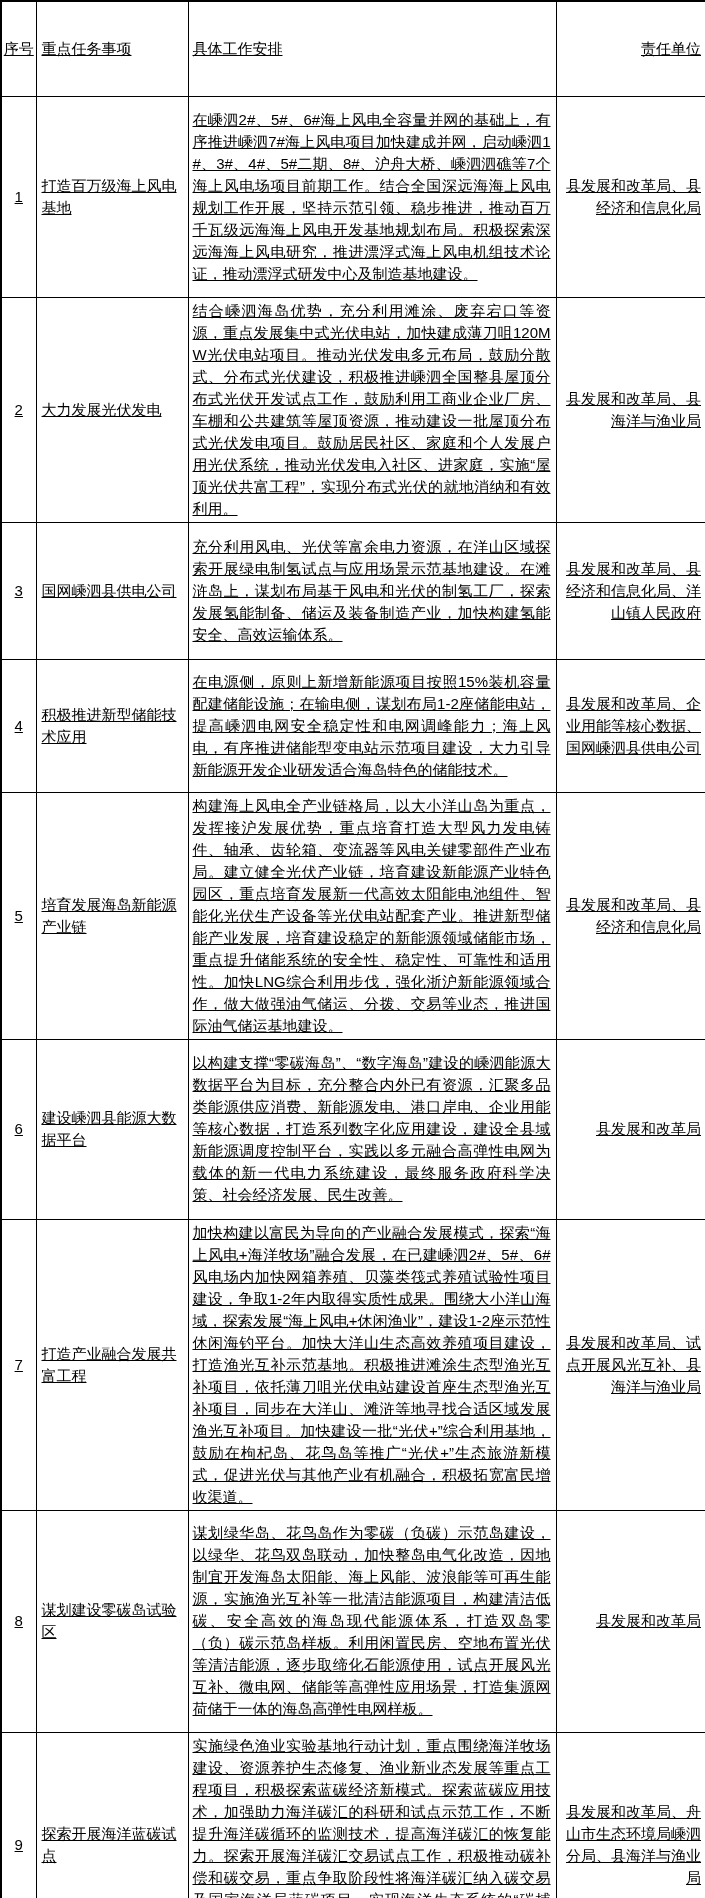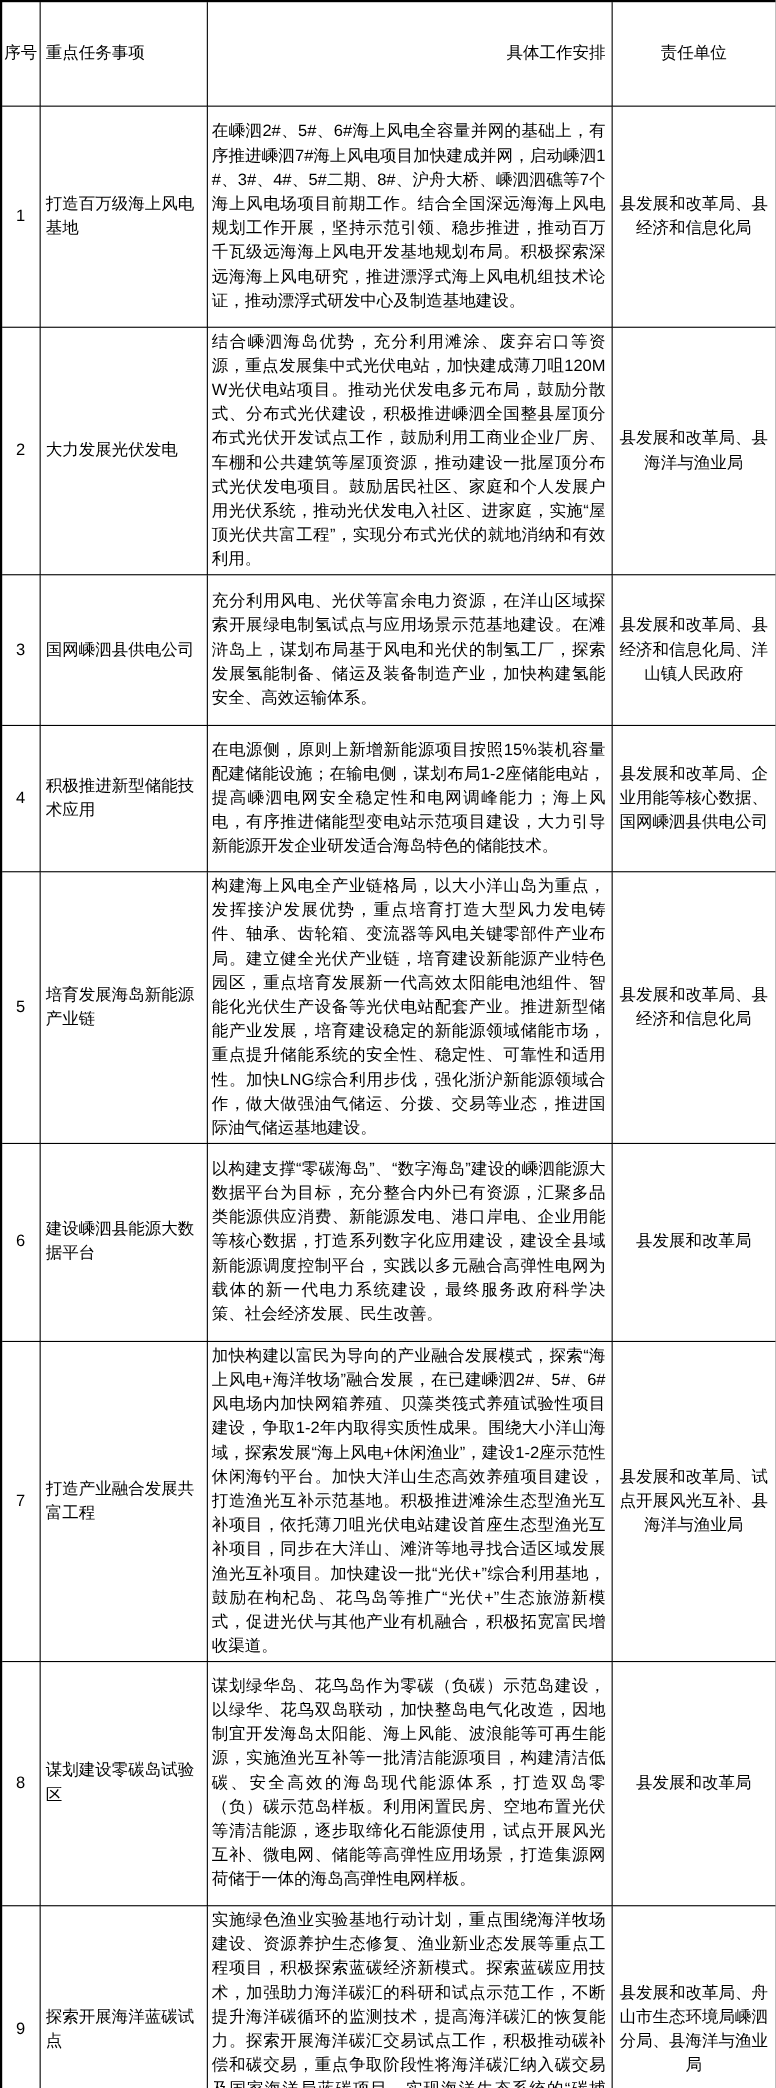--- a/index.html
+++ b/index.html
@@ -22,30 +22,31 @@
   table.task-table th,
   table.task-table td {
     border: 1px solid #000000;
     font-size: 15px;
     line-height: 22px;
     font-weight: normal;
     vertical-align: middle;
     color: #000000;
     box-sizing: border-box;
     word-break: break-all;
+    text-decoration: underline;
   }
   col.c-no   { width: 35px;  }
   col.c-task { width: 152px; }
   col.c-work { width: 368px; }
   col.c-unit { width: 150px; }
 
   .cell-no   { text-align: center; padding: 1px 1px; }
   .cell-task { text-align: left; padding: 2px 5px; }
   .cell-work { text-align: justify; padding: 2px 5px 2px 4px; }
-  .cell-unit { text-align: center; padding: 2px 4px; }
+  .cell-unit { text-align: right; padding: 2px 4px; }
 
   thead tr            { height: 95px;  }
   tbody tr:nth-child(1) { height: 201px; }
   tbody tr:nth-child(2) { height: 212px; }
   tbody tr:nth-child(3) { height: 137px; }
   tbody tr:nth-child(4) { height: 133px; }
   tbody tr:nth-child(5) { height: 230px; }
   tbody tr:nth-child(6) { height: 180px; }
   tbody tr:nth-child(7) { height: 273px; }
   tbody tr:nth-child(8) { height: 222px; }
@@ -59,21 +60,21 @@
     <colgroup>
       <col class="c-no">
       <col class="c-task">
       <col class="c-work">
       <col class="c-unit">
     </colgroup>
     <thead>
       <tr>
         <th class="cell-no">序号</th>
         <th class="cell-task">重点任务事项</th>
-        <th class="cell-work" style="text-align:right;">具体工作安排</th>
+        <th class="cell-work" style="text-align:left;">具体工作安排</th>
         <th class="cell-unit">责任单位</th>
       </tr>
     </thead>
     <tbody>
       <tr>
         <td class="cell-no">1</td>
         <td class="cell-task">打造百万级海上风电基地</td>
         <td class="cell-work">在嵊泗2#、5#、6#海上风电全容量并网的基础上，有序推进嵊泗7#海上风电项目加快建成并网，启动嵊泗1#、3#、4#、5#二期、8#、沪舟大桥、嵊泗泗礁等7个海上风电场项目前期工作。结合全国深远海海上风电规划工作开展，坚持示范引领、稳步推进，推动百万千瓦级远海海上风电开发基地规划布局。积极探索深远海海上风电研究，推进漂浮式海上风电机组技术论证，推动漂浮式研发中心及制造基地建设。</td>
         <td class="cell-unit">县发展和改革局、县经济和信息化局</td>
       </tr>

